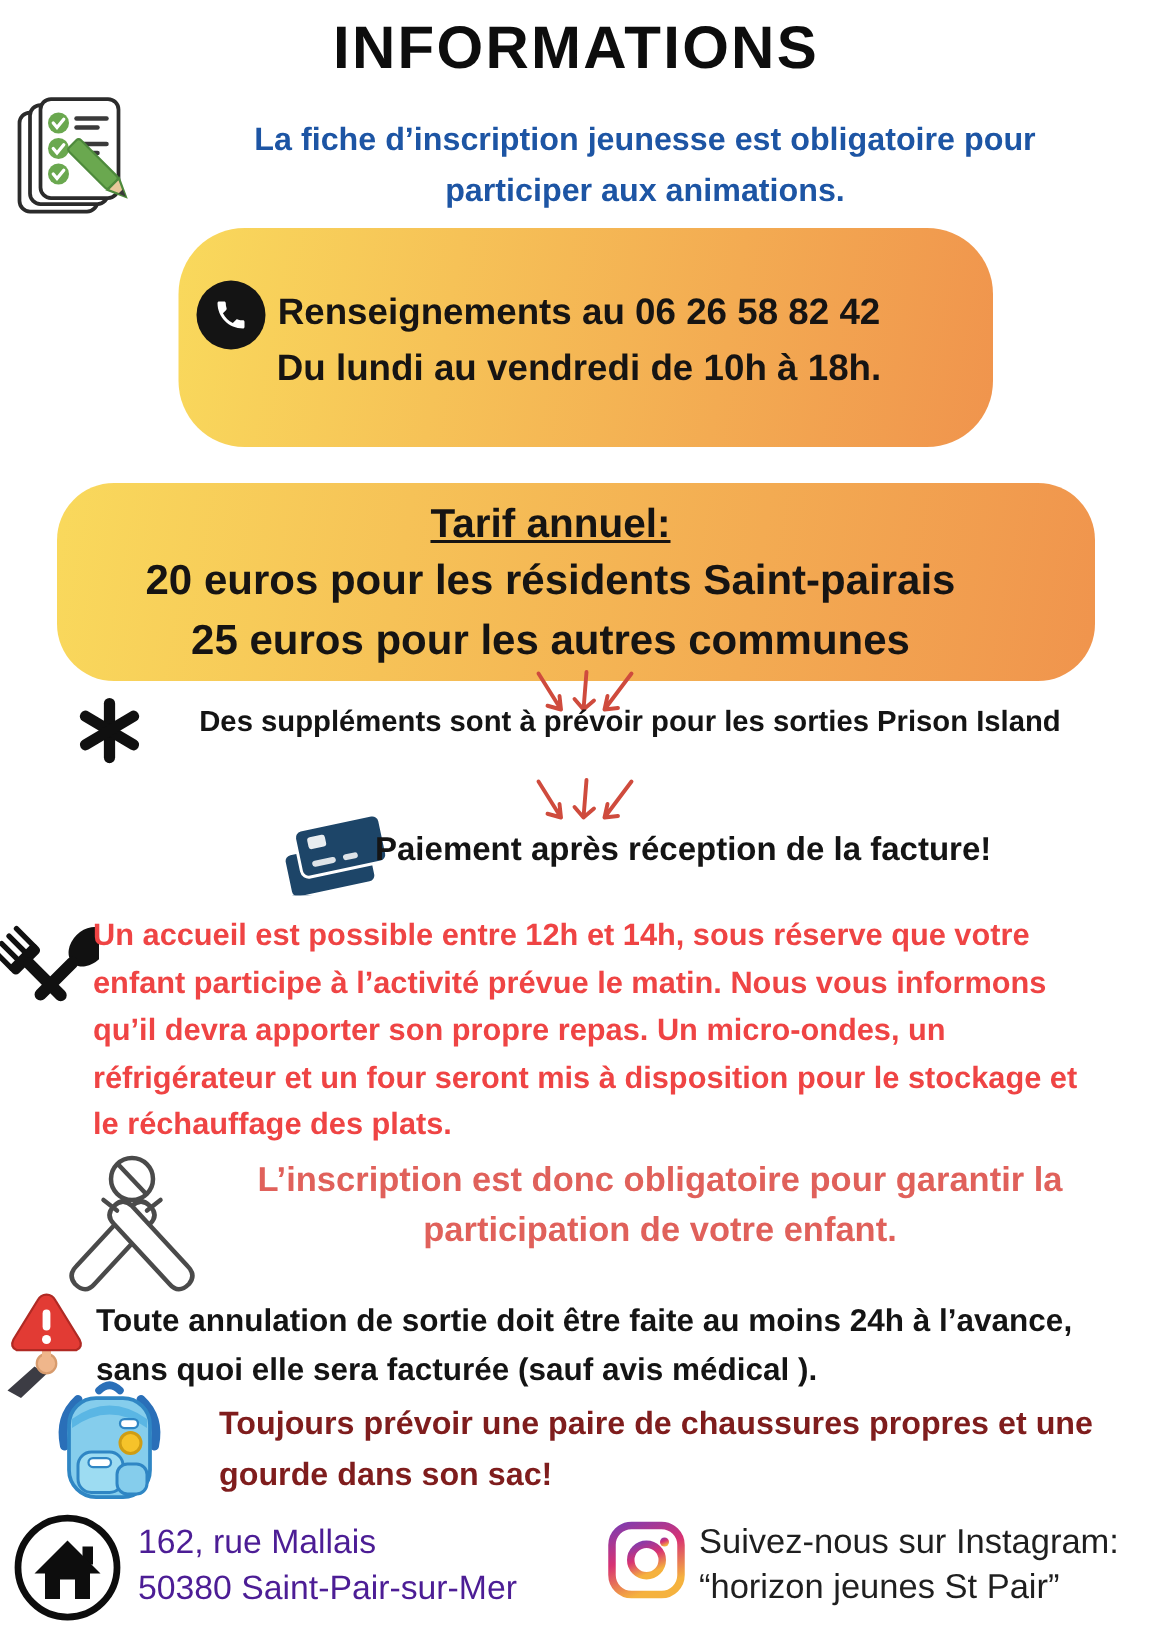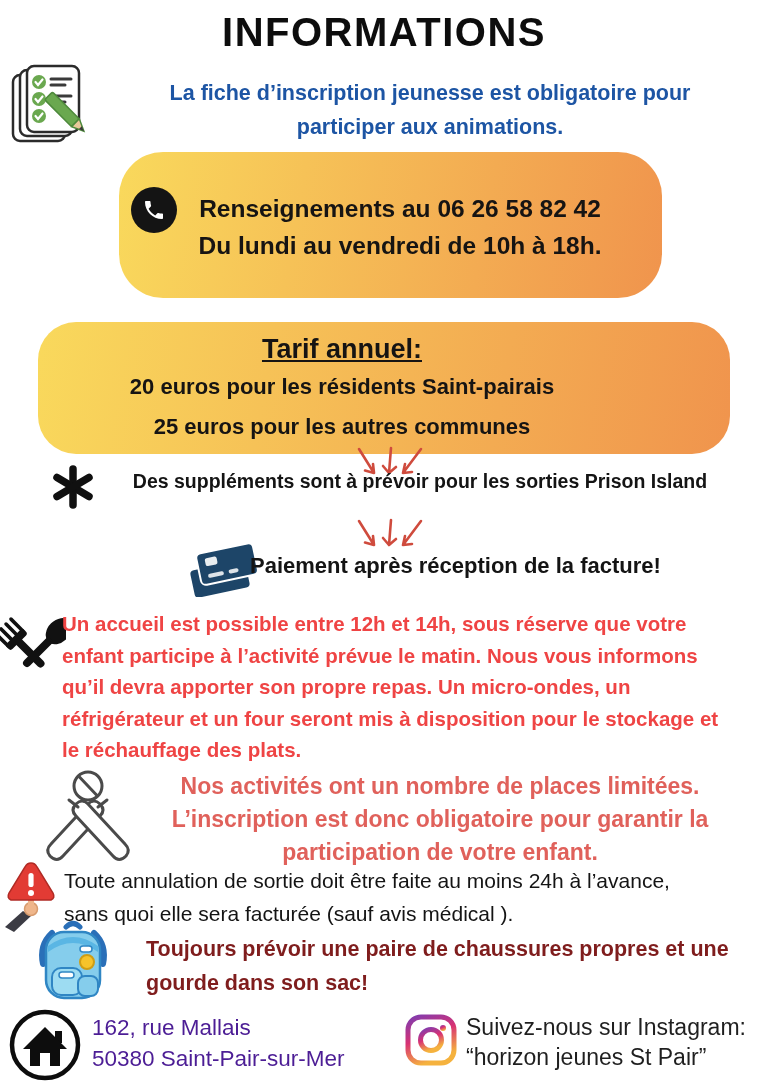--- a/index.html
+++ b/index.html
@@ -11,27 +11,27 @@
          letter-spacing:1.5px;color:#0d0d0d;}
 
   .intro-icon{left:6px;top:62px;}
   .intro-text{left:110px;top:76px;width:640px;text-align:center;color:#1d55a4;
               font-size:21.5px;font-weight:700;line-height:34px;}
 
   .grad-box{background:linear-gradient(100deg,#f9d95c 0%,#f6b854 55%,#ef934c 100%);
             background:linear-gradient(100deg,#f9d95c 0%,#f0944d 100%);}
   .phone-box{left:119px;top:152px;width:543px;height:146px;border-radius:44px;}
   .phone-icon{left:130px;top:186px;}
-  .phone-text{left:150px;top:190px;width:500px;text-align:center;color:#161413;
+  .phone-text{left:136px;top:190px;width:500px;text-align:center;color:#161413;
               font-size:24.5px;font-weight:700;line-height:37px;}
 
   .tarif-box{left:38px;top:322px;width:692px;height:132px;border-radius:38px;}
-  .tarif-inner{left:38px;top:331px;width:608px;text-align:center;color:#161413;}
+  .tarif-inner{left:38px;top:331px;width:608px;text-align:center;color:#161413;padding-left:25px;}
   .tarif-title{font-size:27px;font-weight:700;text-decoration:underline;line-height:36px;}
-  .tarif-line{font-size:22px;font-weight:700;line-height:40px;}
+  .tarif-line{font-size:28px;font-weight:700;line-height:40px;}
 
   .arrows1{left:341px;top:446px;}
   .arrows2{left:341px;top:518px;}
 
   .asterisk-icon{left:50px;top:464px;}
   .supplement-text{left:96px;top:466px;width:648px;text-align:center;color:#141414;
                    font-size:19.5px;font-weight:700;line-height:30px;}
 
   .card-icon{left:183px;top:541px;}
   .payment-text{left:250px;top:553px;width:460px;color:#141414;font-size:22px;font-weight:700;}
@@ -39,21 +39,21 @@
   .meal-icon{left:0px;top:606px;}
   .meal-text{left:62px;top:608px;width:700px;color:#ef4444;font-size:20.5px;
              font-weight:700;line-height:31.5px;}
 
   .nohands-icon{left:42px;top:766px;}
   .limited-text{left:118px;top:770px;width:644px;text-align:center;color:#e0615b;
                 font-size:23px;font-weight:700;line-height:33px;}
 
   .warning-icon{left:2px;top:858px;}
   .cancel-text{left:64px;top:864px;width:696px;color:#141414;font-size:21px;
-               font-weight:400;line-height:33px;}
+               font-weight:700;line-height:33px;}
 
   .backpack-icon{left:30px;top:918px;}
   .gear-text{left:126px;top:932px;width:630px;color:#7f1d1d;font-size:21.5px;
              font-weight:700;line-height:34px;margin-left:20px;}
 
   .house-icon{left:8px;top:1008px;}
   .address-text{left:92px;top:1012px;width:300px;color:#4c1d95;font-size:22.5px;
                 font-weight:400;line-height:31px;}
   .insta-icon{left:403px;top:1012px;}
   .insta-text{left:466px;top:1012px;width:300px;color:#1f1f1f;font-size:23px;
@@ -190,21 +190,20 @@
         <path d="M8 90 Q3 84 9 78 L46 38 Q52 32 58 38 Q64 44 58 50 L21 90 Q15 97 8 90 Z"></path>
         <path d="M50 35 L58 26 M56 41 L65 34 M44 31 L49 22" fill="none"></path>
         <path d="M84 90 Q89 84 83 78 L46 38 Q40 32 34 38 Q28 44 34 50 L71 90 Q77 97 84 90 Z"></path>
         <path d="M42 35 L34 26 M36 41 L27 34 M48 31 L43 22" fill="none"></path>
         <circle cx="46" cy="20" r="14" fill="#ffffff"></circle>
         <line x1="37" y1="10.5" x2="55" y2="29.5" fill="none"></line>
       </g>
     </svg>
   </div>
   <div class="abs limited-text">
-    <div>Nos activités ont un nombre de places limitées.</div>
     <div>L’inscription est donc obligatoire pour garantir la</div>
     <div>participation de votre enfant.</div>
   </div>
 
   <div class="abs warning-icon">
     <svg width="58" height="76" viewBox="0 0 58 76">
       <polygon points="29,58 12,74 3,69 21,53" fill="#3c3c44"></polygon>
       <circle cx="29" cy="51" r="6.5" fill="#efb68b" stroke="#d79b6d" stroke-width="1.5"></circle>
       <rect x="26" y="40" width="6" height="9" fill="#efb68b"></rect>
       <path d="M29 5 Q33 5 35 9 L51 35 Q53.5 40 49 42 L9 42 Q4.5 40 7 35 L23 9 Q25 5 29 5 Z" fill="#e23b34" stroke="#b02a24" stroke-width="1.5"></path>

